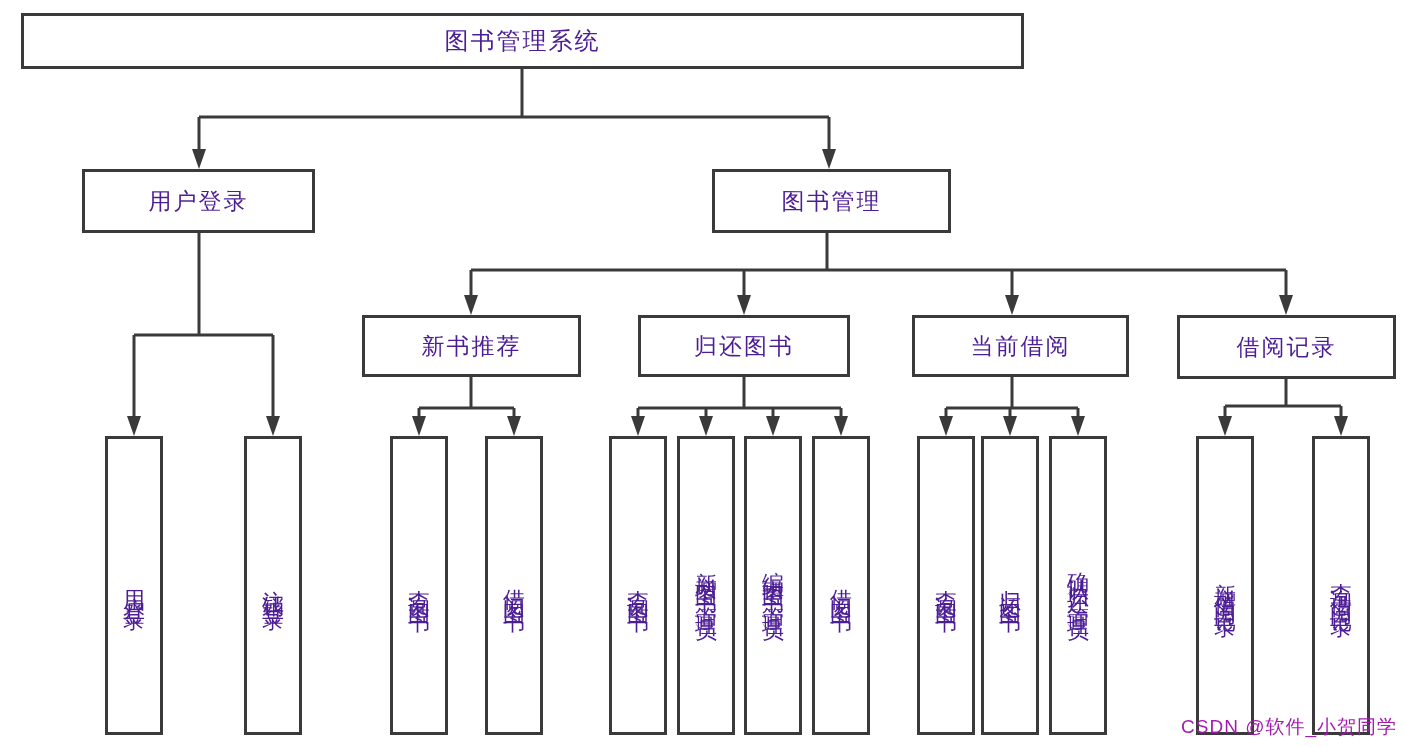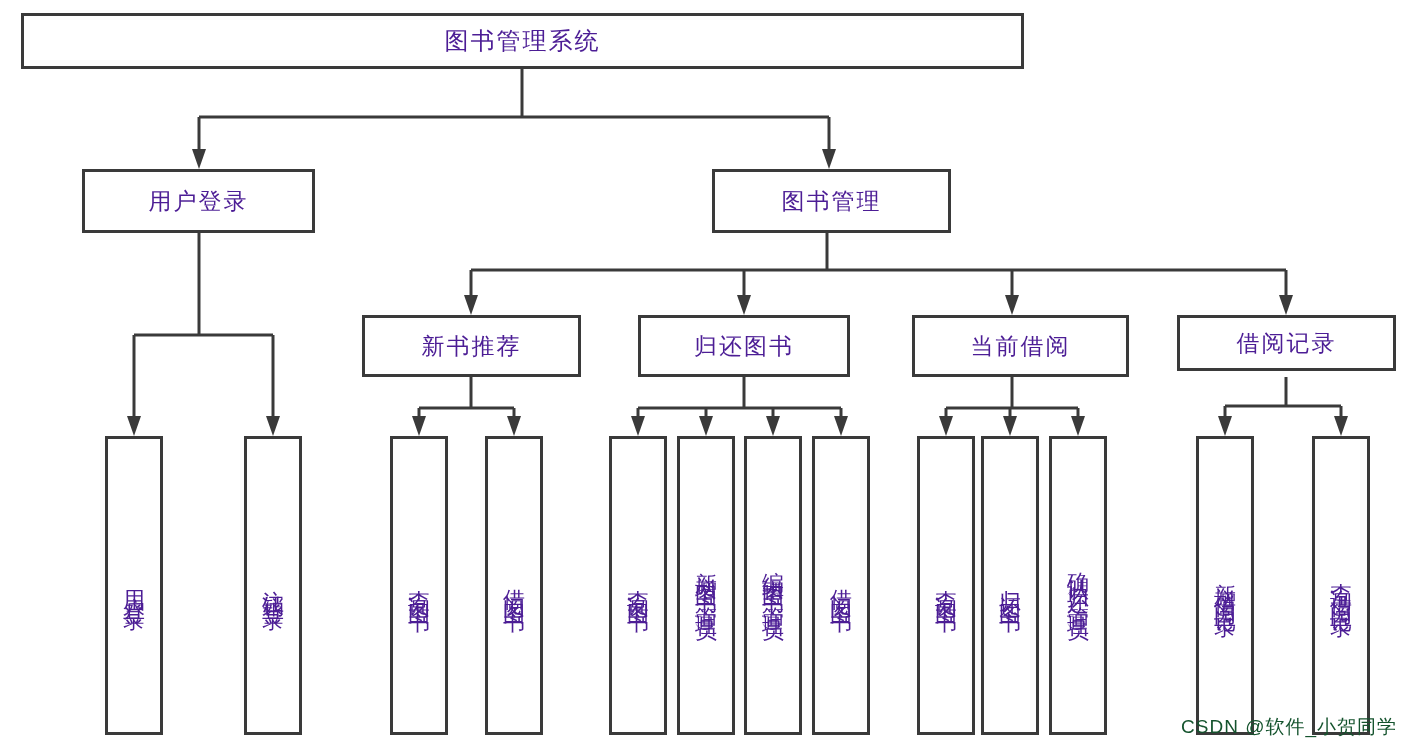--- a/index.html
+++ b/index.html
@@ -36,21 +36,21 @@
     font-size: 22px;
     letter-spacing: 7px;
     line-height: 1;
     white-space: nowrap;
   }
   .watermark {
     position: absolute;
     top: 714px;
     right: 8px;
     font-size: 19px;
-    color: #14532d;
+    color: #a21caf;
     letter-spacing: 1px;
     z-index: 5;
     white-space: nowrap;
   }
   svg line { stroke: #3a3a3a; stroke-width: 3; }
   svg polygon { fill: #3a3a3a; }
 </style>
 </head>
 <body>
 
@@ -133,21 +133,21 @@
   </svg>
 
   <div class="node root-node" style="left:21px; top:13px; width:1003px; height:56px;">图书管理系统</div>
 
   <div class="node h-node" style="left:82px; top:169px; width:233px; height:64px;">用户登录</div>
   <div class="node h-node" style="left:712px; top:169px; width:239px; height:64px;">图书管理</div>
 
   <div class="node h-node" style="left:362px; top:315px; width:219px; height:62px;">新书推荐</div>
   <div class="node h-node" style="left:638px; top:315px; width:212px; height:62px;">归还图书</div>
   <div class="node h-node" style="left:904px; top:315px; width:217px; height:62px;margin-left:8px;">当前借阅</div>
-  <div class="node h-node" style="left:1177px; top:315px; width:219px; height:56px;">借阅记录</div>
+  <div class="node h-node" style="left:1177px; top:315px; width:219px; height:64px;">借阅记录</div>
 
   <div class="node v-node" style="left:105px; top:436px; width:58px; height:299px;">
     <span>用户登录</span>
     </div>
   <div class="node v-node" style="left:244px; top:436px; width:58px; height:299px;">
     <span>注销登录</span>
     </div>
 
   <div class="node v-node" style="left:390px; top:436px; width:58px; height:299px;">
     <span>查询图书</span>

